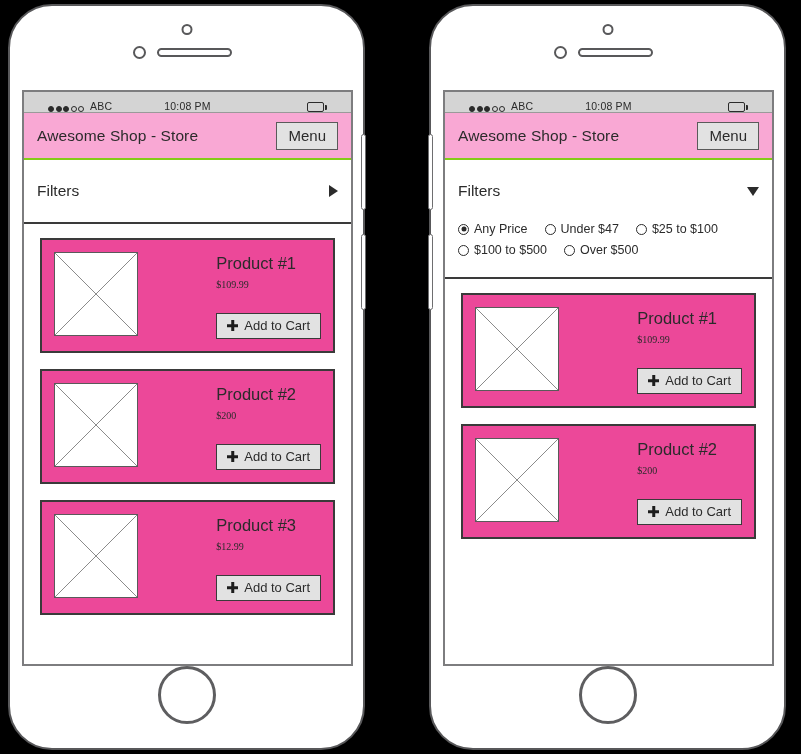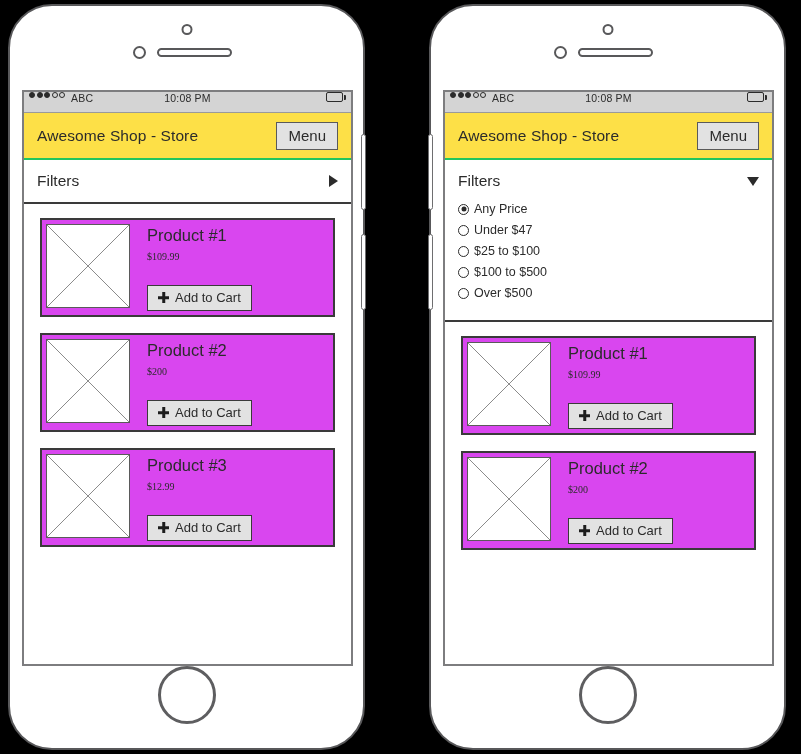--- a/index.html
+++ b/index.html
@@ -82,22 +82,22 @@
     display: flex;
     flex-direction: column;
   }
 
   
   .statusbar {
     height: 21px;
     background: #d4d4d4;
     border-bottom: 1px solid #9a9a9a;
     display: flex;
-    align-items: flex-start;
-    padding: 0 5px;
+    align-items: flex-end;
+    padding: 0 24px;
     flex: none;
     font-size: 10.5px;
     color: #2b2b2b;
     position: relative;
   }
   .sig-dots { display: flex; align-items: center; gap: 1.5px; }
   .dot {
     width: 6px; height: 6px; border-radius: 50%;
     border: 1px solid #2b2b2b;
   }
@@ -128,25 +128,25 @@
     width: 2px; height: 5px;
     background: #2b2b2b;
     margin-left: 1px;
     border-radius: 0 1px 1px 0;
   }
 
   
   .app-header {
     flex: none;
     height: 47px;
-    border-bottom: 2px solid #22c55e;
+    border-bottom: 2px solid #84cc16;
     display: flex;
     align-items: center;
     padding: 0 13px;
-    background: #fde047;
+    background: #f9a8d4;
   }
   .app-title {
     font-size: 15.5px;
     color: #2b2b2b;
     letter-spacing: 0.1px;
   }
   .menu-btn {
     margin-left: auto;
     background: #e2e2e2;
     border: 1.5px solid #5a5a5a;
@@ -157,21 +157,21 @@
     cursor: pointer;
   }
 
   
   .filters-block {
     flex: none;
     border-bottom: 2px solid #3a3a3a;
     background: #fff;
   }
   .filters-bar {
-    height: 42px;
+    height: 62px;
     display: flex;
     align-items: center;
     padding: 0 13px;
     cursor: pointer;
   }
   .filters-label {
     font-size: 15.5px;
     color: #2b2b2b;
   }
   .tri {
@@ -191,24 +191,23 @@
   }
 
   .filters-body { padding: 0 13px 13px; }
   .filter-group-label {
     font-size: 13px;
     color: #2b2b2b;
     margin-bottom: 7px;
   }
   .radio-row {
     display: flex;
-    align-items: flex-start;
+    align-items: flex-end;
     margin-bottom: 7px;
-    gap: 7px;
-    flex-direction: column;
+    gap: 17px;
   }
   .radio-opt {
     display: flex;
     align-items: center;
     gap: 5px;
     cursor: pointer;
   }
   .radio-mark {
     width: 11px; height: 11px;
     border: 1.5px solid #2b2b2b;
@@ -233,25 +232,26 @@
   }
 
   
   .product-list {
     flex: 1;
     padding: 14px 16px;
     overflow: hidden;
   }
   .product-card {
     border: 2px solid #3a3a3a;
-    padding: 4px;
+    padding: 12px;
     margin-bottom: 16px;
     display: flex;
     gap: 17px;
-    background: #d946ef;
+    background: #ec4899;
+    justify-content: space-between;
   }
   .thumb {
     width: 84px; height: 84px;
     border: 1.5px solid #5a5a5a;
     flex: none;
     position: relative;
     background: #fff;
   }
   .thumb svg { display: block; width: 100%; height: 100%; }
   .prod-info {

